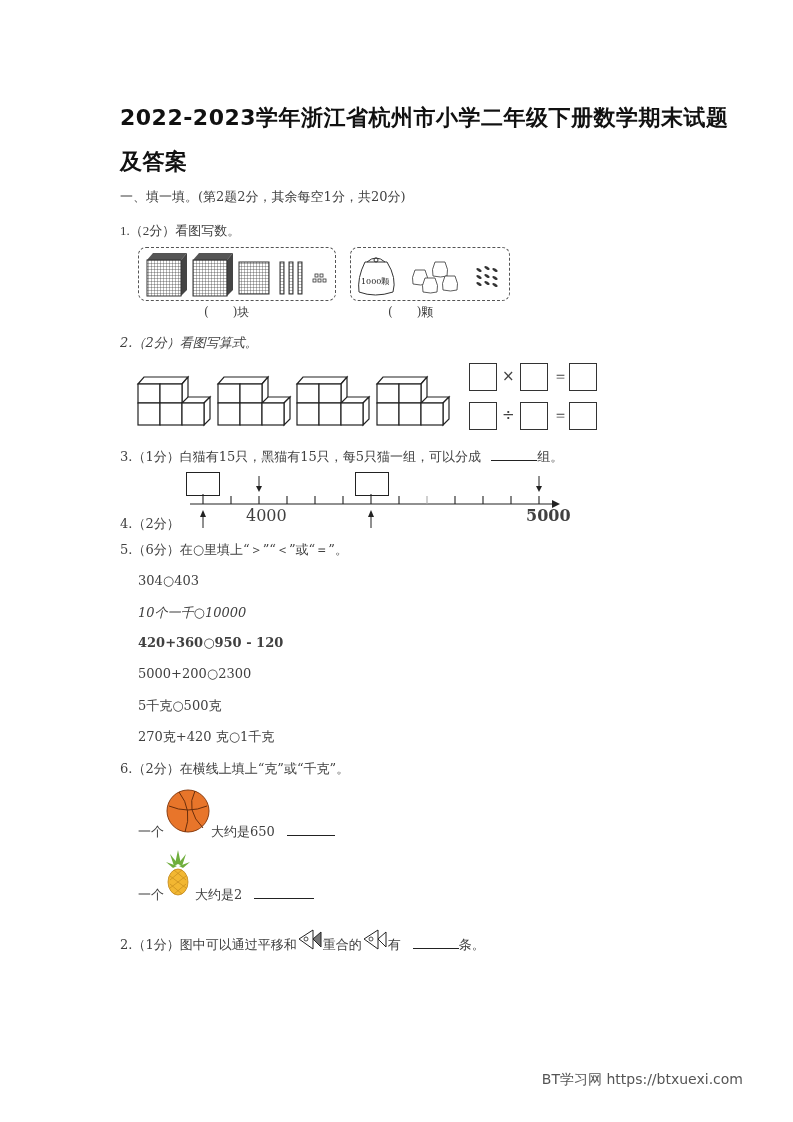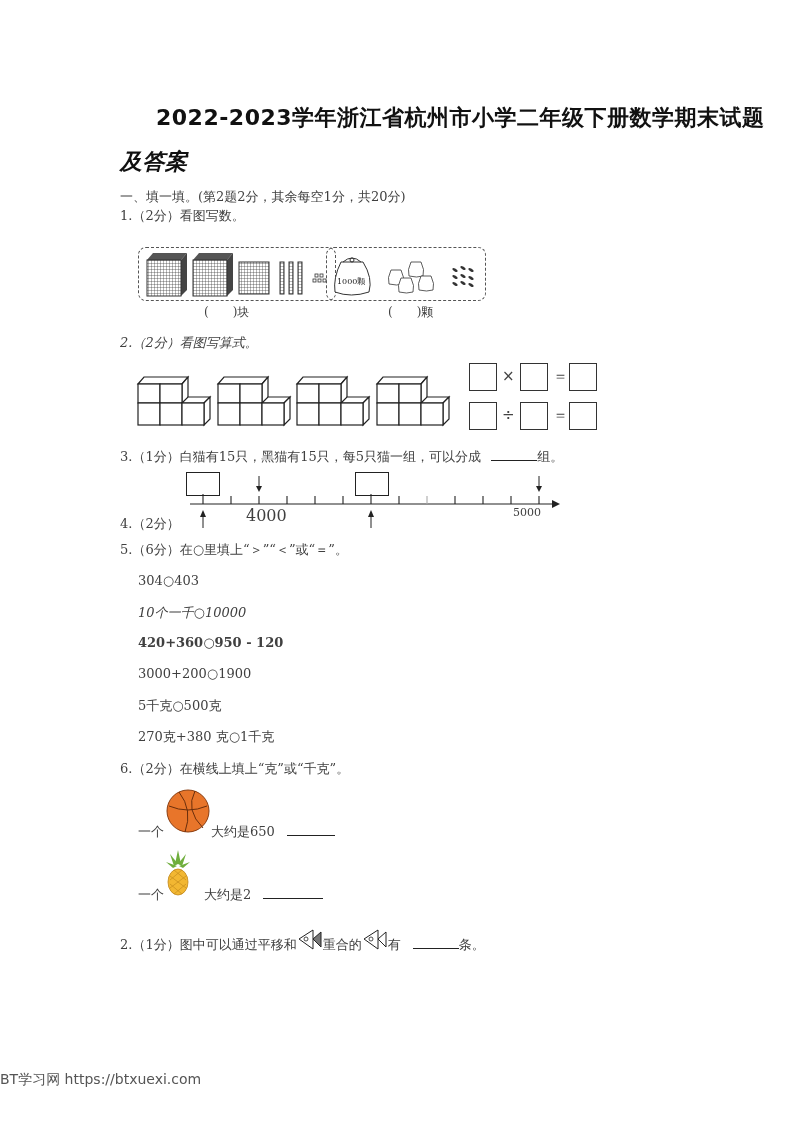--- a/index.html
+++ b/index.html
@@ -5,32 +5,32 @@
   html,body{margin:0;padding:0;background:#ffffff;}
   body{width:793px;height:1122px;position:relative;overflow:hidden;color:#1a1a1a;
        font-family:"DejaVu Serif","Liberation Serif",serif;}
   .abs{position:absolute;}
   .title{left:120px;font-size:22px;font-weight:bold;font-family:"DejaVu Sans","Liberation Sans",sans-serif;letter-spacing:0.5px;color:#111;}
   .txt{font-size:13px;white-space:nowrap;color:#404040;}
   .blank{display:inline-block;border-bottom:1px solid #222;height:12px;vertical-align:baseline;}
   .dashbox{border:1.5px dashed #555;border-radius:8px;}
   .sqbox{position:absolute;width:26px;height:26px;border:1.5px solid #333;background:#fff;}
   .op{position:absolute;font-size:15px;color:#444;font-family:"DejaVu Sans",sans-serif;}
-  .footer{left:0;width:743px;text-align:left;font-size:14px;color:#555;font-family:"DejaVu Sans","Liberation Sans",sans-serif;}
+  .footer{left:0;width:743px;text-align:right;font-size:14px;color:#555;font-family:"DejaVu Sans","Liberation Sans",sans-serif;}
   .nlbox{position:absolute;border:1.2px solid #222;background:#fff;}
 </style>
 </head>
 <body>
 
-<div class="abs title" style="top:103px;margin-left:36px;">2022-2023学年浙江省杭州市小学二年级下册数学期末试题</div>
-<div class="abs title" style="top:147px;font-style:italic;">及答案</div>
+<div class="abs title" style="top:103px;">2022-2023学年浙江省杭州市小学二年级下册数学期末试题</div>
+<div class="abs title" style="top:147px;">及答案</div>
 
 <div class="abs txt" style="left:120px;top:188px;">一、填一填。(第2题2分，其余每空1分，共20分)</div>
 
-<div class="abs txt" style="left:120px;top:207px;">1.（2分）看图写数。</div>
+<div class="abs txt" style="left:120px;top:222px;font-family:Liberation Serif, serif;">1.（2分）看图写数。</div>
 
 <div class="abs dashbox" style="left:138px;top:247px;width:196px;height:52px;">
   <svg width="196" height="52">
     <defs>
       <pattern id="grid" width="3" height="3" patternUnits="userSpaceOnUse">
         <rect width="3" height="3" fill="#fff"></rect>
         <path d="M3 0 L0 0 0 3" fill="none" stroke="#333" stroke-width="0.7"></path>
       </pattern>
     </defs>
 
@@ -50,21 +50,21 @@
 
     <rect x="176" y="26" width="3" height="3" fill="#fff" stroke="#333" stroke-width="0.8"></rect>
     <rect x="181" y="26" width="3" height="3" fill="#fff" stroke="#333" stroke-width="0.8"></rect>
     <rect x="174" y="31" width="3" height="3" fill="#fff" stroke="#333" stroke-width="0.8"></rect>
     <rect x="179" y="31" width="3" height="3" fill="#fff" stroke="#333" stroke-width="0.8"></rect>
     <rect x="184" y="31" width="3" height="3" fill="#fff" stroke="#333" stroke-width="0.8"></rect>
   </svg>
 </div>
 <div class="abs txt" style="left:204px;top:304px;font-size:12px;">(　　)块</div>
 
-<div class="abs dashbox" style="left:326px;top:247px;width:158px;height:52px;">
+<div class="abs dashbox" style="left:350px;top:247px;width:158px;height:52px;">
   <svg width="158" height="52">
 
     <path d="M14,14 Q6,30 8,44 Q24,50 42,44 Q46,30 36,14 Z" fill="#fff" stroke="#333"></path>
     <path d="M16,14 Q25,6 34,14" fill="none" stroke="#333"></path>
     <circle cx="25" cy="12" r="2" fill="none" stroke="#333"></circle>
     <text x="10" y="36" font-size="8" fill="#222" font-family="DejaVu Serif,serif">1000颗</text>
 
     <g fill="#fff" stroke="#333" stroke-width="0.8">
       <path d="M64,22 Q60,30 62,36 Q70,38 76,36 Q78,30 74,22 Z"></path>
       <path d="M84,14 Q80,22 82,28 Q90,30 96,28 Q98,22 94,14 Z"></path>
@@ -190,30 +190,30 @@
     <g>
       <line x1="23" y1="44" x2="23" y2="58" stroke="#222"></line>
       <polygon points="20,47 26,47 23,40" fill="#222"></polygon>
     </g>
     <g>
       <line x1="191" y1="44" x2="191" y2="58" stroke="#222"></line>
       <polygon points="188,47 194,47 191,40" fill="#222"></polygon>
     </g>
   </svg>
   <div class="abs txt" style="left:66px;top:36px;font-size:16px;">4000</div>
-  <div class="abs txt" style="left:333px;top:36px;font-size:11px;">5000</div>
+  <div class="abs txt" style="left:346px;top:36px;font-size:16px;font-weight:bold;">5000</div>
 </div>
 
 <div class="abs txt" style="left:120px;top:541px;">5.（6分）在○里填上“＞”“＜”或“＝”。</div>
 <div class="abs txt" style="left:138px;top:573px;">304○403</div>
 <div class="abs txt" style="left:138px;top:604px;font-style:italic;">10个一千○10000</div>
 <div class="abs txt" style="left:138px;top:635px;font-weight:bold;">420+360○950 - 120</div>
-<div class="abs txt" style="left:138px;top:666px;">3000+200○1900</div>
+<div class="abs txt" style="left:138px;top:666px;">5000+200○2300</div>
 <div class="abs txt" style="left:138px;top:697px;">5千克○500克</div>
-<div class="abs txt" style="left:138px;top:728px;">270克+380 克○1千克</div>
+<div class="abs txt" style="left:138px;top:728px;">270克+420 克○1千克</div>
 
 <div class="abs txt" style="left:120px;top:760px;">6.（2分）在横线上填上“克”或“千克”。</div>
 
 <div class="abs txt" style="left:138px;top:823px;">一个</div>
 <svg class="abs" style="left:165px;top:788px;" width="46" height="46">
   <circle cx="23" cy="23" r="21" fill="#e8752a" stroke="#8a3d10" stroke-width="1"></circle>
   <path d="M4,18 Q23,26 42,18" fill="none" stroke="#6a2e0c" stroke-width="1"></path>
   <path d="M14,4 Q28,22 20,44" fill="none" stroke="#6a2e0c" stroke-width="1"></path>
   <path d="M30,3 Q20,22 38,40" fill="none" stroke="#6a2e0c" stroke-width="1"></path>
 </svg>
@@ -227,21 +227,21 @@
   <g fill="#6fae3c">
     <polygon points="15,2 12,16 18,16"></polygon>
     <polygon points="7,6 11,18 15,16"></polygon>
     <polygon points="23,6 19,18 15,16"></polygon>
     <polygon points="3,14 10,20 14,18"></polygon>
     <polygon points="27,14 20,20 16,18"></polygon>
   </g>
   <ellipse cx="15" cy="34" rx="10" ry="13" fill="#f2b732" stroke="#c0861a" stroke-width="0.8"></ellipse>
   <path d="M7,28 L23,40 M7,36 L19,46 M11,22 L23,32 M23,28 L7,40 M23,36 L11,46 M19,22 L7,32" stroke="#c0861a" stroke-width="0.6"></path>
 </svg>
-<div class="abs txt" style="left:204px;top:886px;">
+<div class="abs txt" style="left:195px;top:886px;">
   <span>大约是2</span>
   <span class="blank" style="width:60px;margin-left:8px;"></span>
 </div>
 
 <div class="abs txt" style="left:120px;top:929px;">
   <span>2.（1分）图中可以通过平移和</span><svg width="26" height="22" style="vertical-align:-2px;">
     <polygon points="2,10 16,1 16,20" fill="#fff" stroke="#222" stroke-width="1"></polygon>
     <circle cx="9" cy="10" r="2" fill="none" stroke="#222" stroke-width="0.8"></circle>
     <polygon points="16,10 24,3 24,18" fill="#777" stroke="#222" stroke-width="1"></polygon>
   </svg><span>重合的</span><svg width="26" height="22" style="vertical-align:-2px;">

